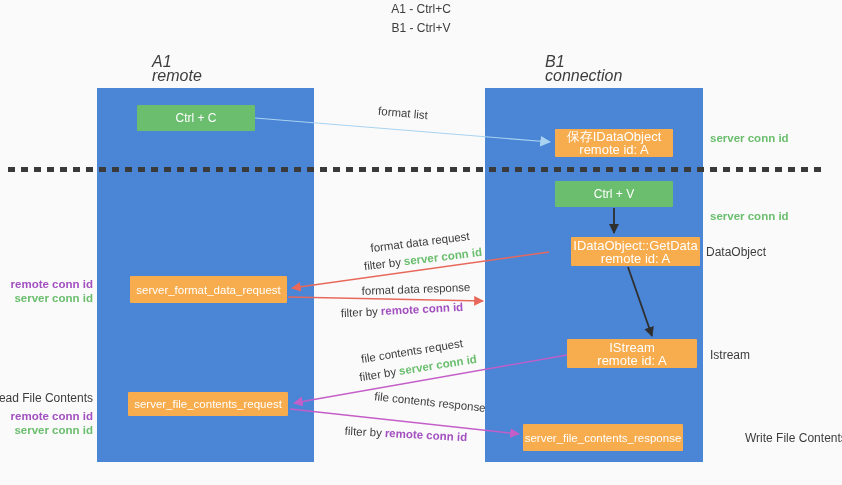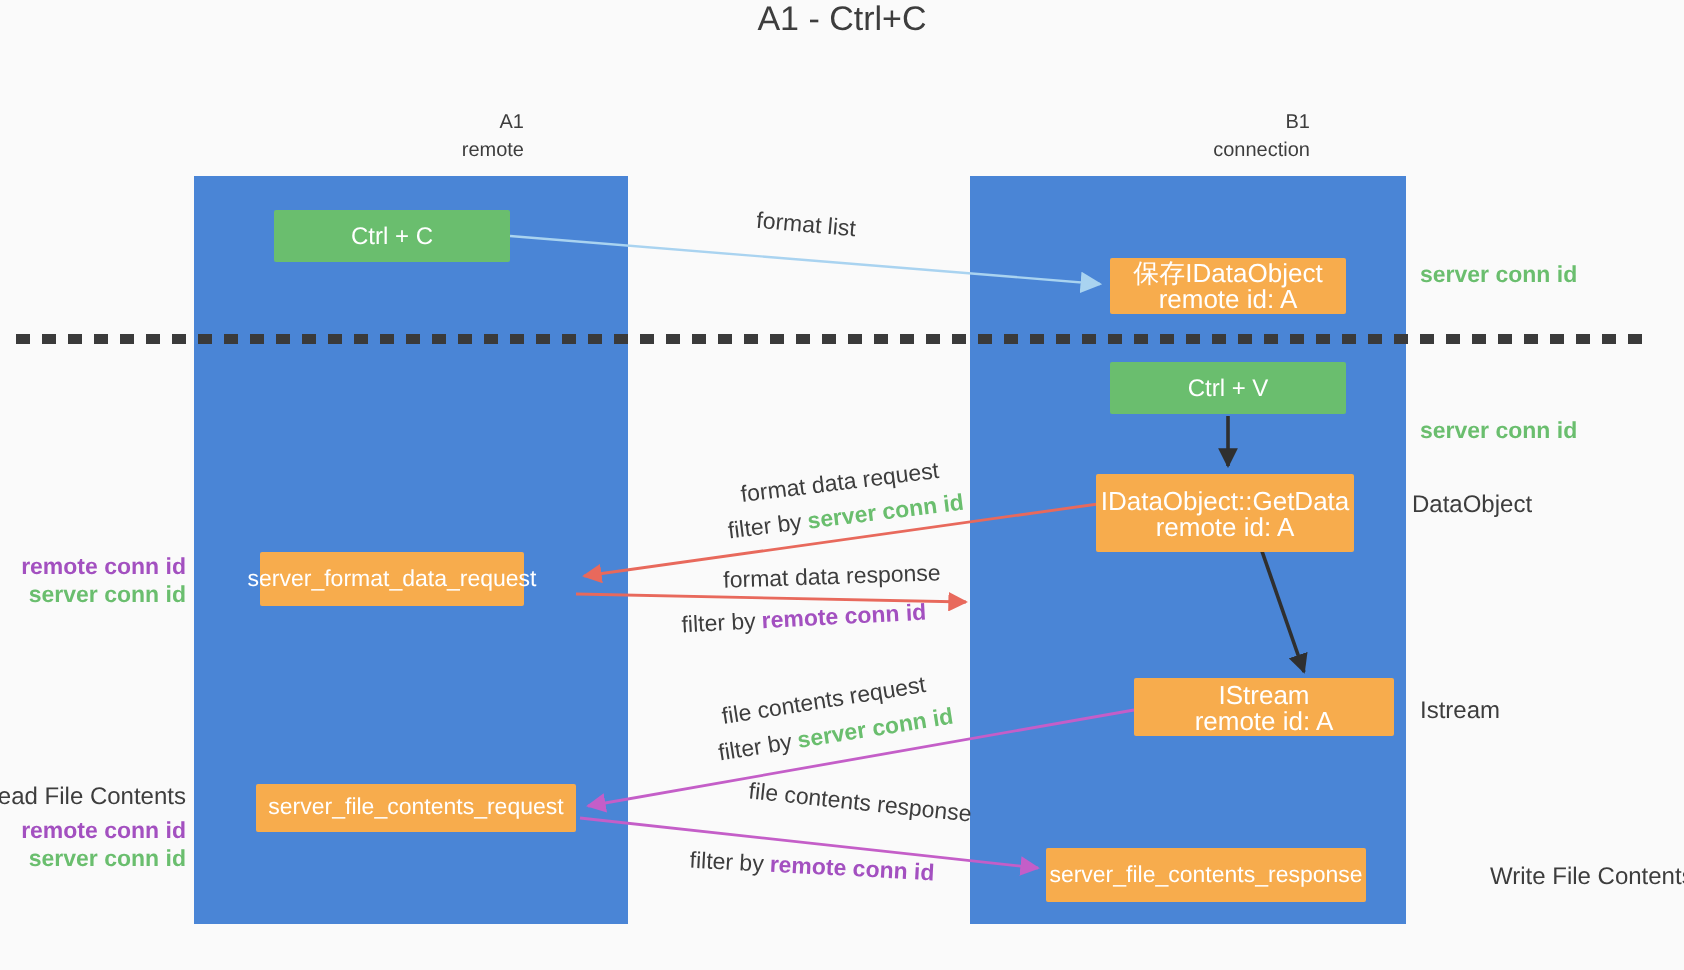--- a/index.html
+++ b/index.html
@@ -5,23 +5,23 @@
   :root{
     --lane-blue:#4a85d6; --box-green:#6abe6e; --box-orange:#f7ac4d;
     --arrow-blue:#a9d3f0; --arrow-red:#e8695c; --arrow-magenta:#c45ec8;
     --arrow-black:#2f2f2f; --text-dark:#3d3d3d; --text-green:#6abe6e;
     --text-purple:#a350c0; --divider:#3a3a3a; --background:#fafafa;
   }
   *{box-sizing:border-box; margin:0; padding:0;}
   body{font-family:"Liberation Sans", sans-serif;}
   .stage{position:relative; width:842px; height:485px; background:var(--background); overflow:hidden;}
   .title{position:absolute; left:0; top:8; width:842px; text-align:center;
-         font-size:17px; line-height:19px; color:var(--text-dark);}
-  .lane-header{position:absolute; width:110px; text-align:right; font-size:10px;
-         line-height:14px; color:var(--text-dark);}
+         font-size:12px; line-height:19px; color:var(--text-dark);}
+  .lane-header{position:absolute; width:110px; text-align:left; font-size:16px;
+         line-height:14px; color:var(--text-dark);font-style:italic;}
   .lane{position:absolute; background:var(--lane-blue);}
   .dotted{position:absolute; left:8px; top:167px; width:815px; height:5px;
          background:repeating-linear-gradient(to right, var(--divider) 0 7px, transparent 7px 13px);}
   .arrows{position:absolute; left:0; top:0; pointer-events:none;}
   .s-blue{stroke:var(--arrow-blue); stroke-width:1.2;}
   .s-red{stroke:var(--arrow-red); stroke-width:1.4;}
   .s-mag{stroke:var(--arrow-magenta); stroke-width:1.4;}
   .s-black{stroke:var(--arrow-black); stroke-width:1.8;}
   .f-blue{fill:var(--arrow-blue);} .f-red{fill:var(--arrow-red);}
   .f-mag{fill:var(--arrow-magenta);} .f-black{fill:var(--arrow-black);}
@@ -37,20 +37,21 @@
   .purple-b{color:var(--text-purple); font-weight:bold; font-size:11.5px;}
   .flow-label .green-b, .flow-label .purple-b{margin-left:3px;}
 </style>
 </head>
 <body>
 
 <div class="stage">
 
   <div class="title">
     <div>A1 - Ctrl+C</div>
+    <div>B1 - Ctrl+V</div>
   </div>
 
   <div class="lane-header" style="left:152px; top:55px;">
     <div>A1</div>
     <div>remote</div>
   </div>
   <div class="lane-header" style="left:545px; top:55px;">
     <div>B1</div>
     <div>connection</div>
   </div>
@@ -92,28 +93,28 @@
     <div class="two-line">
       <div>保存IDataObject</div>
       <div>remote id: A</div>
     </div>
   </div>
 
   <div class="node green" style="left:555px; top:181px; width:118px; height:26px;">
     <span>Ctrl + V</span>
   </div>
 
-  <div class="node orange" style="left:548px; top:237px; width:129px; height:39px;">
+  <div class="node orange" style="left:571px; top:237px; width:129px; height:29px;">
     <div class="two-line">
       <div>IDataObject::GetData</div>
       <div>remote id: A</div>
     </div>
   </div>
 
-  <div class="node orange" style="left:130px; top:276px; width:132px; height:27px;align-items:center;">
+  <div class="node orange" style="left:130px; top:276px; width:157px; height:27px;align-items:center;">
     <span>server_format_data_request</span>
   </div>
 
 
   <div class="node orange" style="left:567px; top:339px; width:130px; height:29px;">
     <div class="two-line">
       <div>IStream</div>
       <div>remote id: A</div>
     </div>
   </div>

